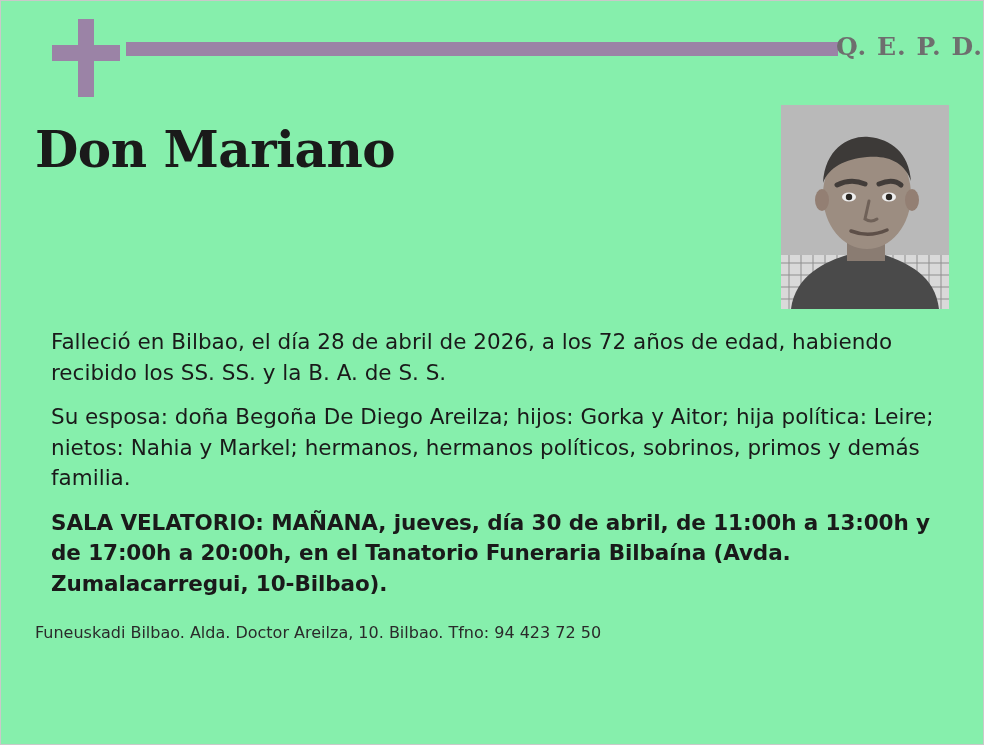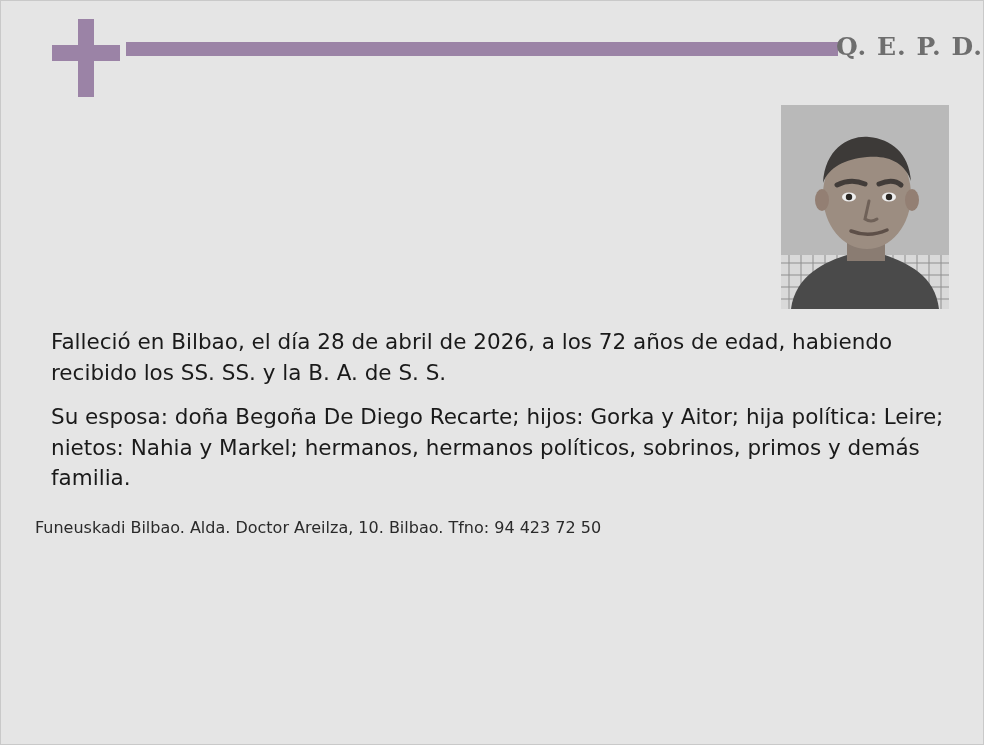--- a/index.html
+++ b/index.html
@@ -12,21 +12,21 @@
     background: #ffffff;
     font-family: "DejaVu Sans", sans-serif;
     overflow: hidden;
   }
   .obituary {
     position: relative;
     width: 984px;
     height: 745px;
     box-sizing: border-box;
     border: 1px solid #c9c9c9;
-    background: #e5e5e5;
+    background: #86efac;
     padding-left: 29px;
   }
 
   
   .header {
     position: relative;
     height: 96px;
   }
   .cross {
     position: absolute;
@@ -131,20 +131,21 @@
   <div class="header">
     <div class="cross">
       <div class="v"></div>
       <div class="h"></div>
     </div>
     <div class="rule"></div>
     <div class="qepd">Q. E. P. D.</div>
   </div>
 
   <div class="name-block">
+    <div class="name">Don Mariano</div>
   </div>
 
   <div class="portrait">
     <svg width="168" height="204" viewBox="0 0 168 204" xmlns="http://www.w3.org/2000/svg" aria-hidden="true">
       <defs>
         <clipPath id="pclip">
             <rect x="0" y="0" width="168" height="204"></rect>
           </clipPath>
       </defs>
       <g clip-path="url(#pclip)">
@@ -189,17 +190,18 @@
 
         <path d="M88 96 L84 114 q6 4 12 0" stroke="#6f6158" stroke-width="3" fill="none" stroke-linecap="round"></path>
 
         <path d="M70 126 q18 7 36 -1" stroke="#5d4f48" stroke-width="3.5" fill="none" stroke-linecap="round"></path>
       </g>
     </svg>
   </div>
 
   <div class="body-text">
     <p class="para">Falleció en Bilbao, el día 28 de abril de 2026, a los 72 años de edad, habiendo recibido los SS. SS. y la B. A. de S. S.</p>
-    <p class="para">Su esposa: doña Begoña De Diego Recarte; hijos: Gorka y Aitor; hija política: Leire; nietos: Nahia y Markel; hermanos, hermanos políticos, sobrinos, primos y demás familia.</p>
+    <p class="para">Su esposa: doña Begoña De Diego Areilza; hijos: Gorka y Aitor; hija política: Leire; nietos: Nahia y Markel; hermanos, hermanos políticos, sobrinos, primos y demás familia.</p>
+    <p class="para bold">SALA VELATORIO: MAÑANA, jueves, día 30 de abril, de 11:00h a 13:00h y de 17:00h a 20:00h, en el Tanatorio Funeraria Bilbaína (Avda. Zumalacarregui, 10-Bilbao).</p>
     <div class="footer-line">Funeuskadi Bilbao. Alda. Doctor Areilza, 10. Bilbao. Tfno: 94 423 72 50</div>
   </div>
 
 </div>
 
 </body></html>

